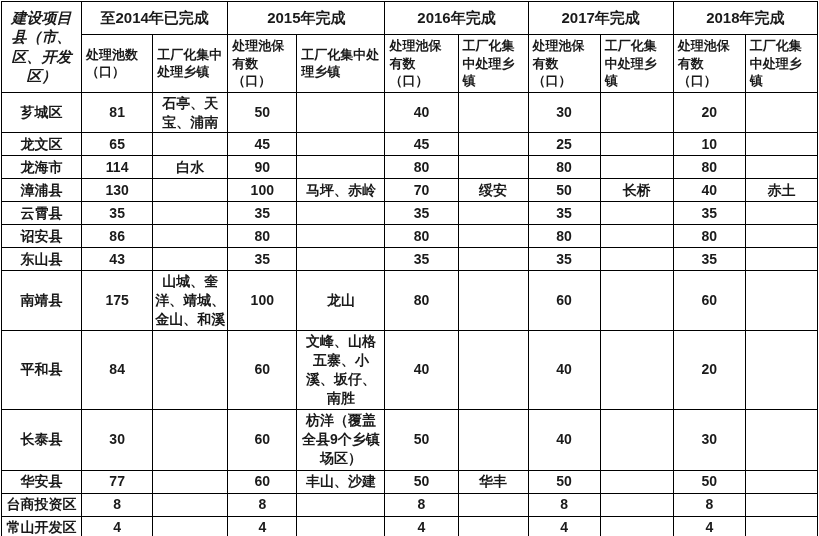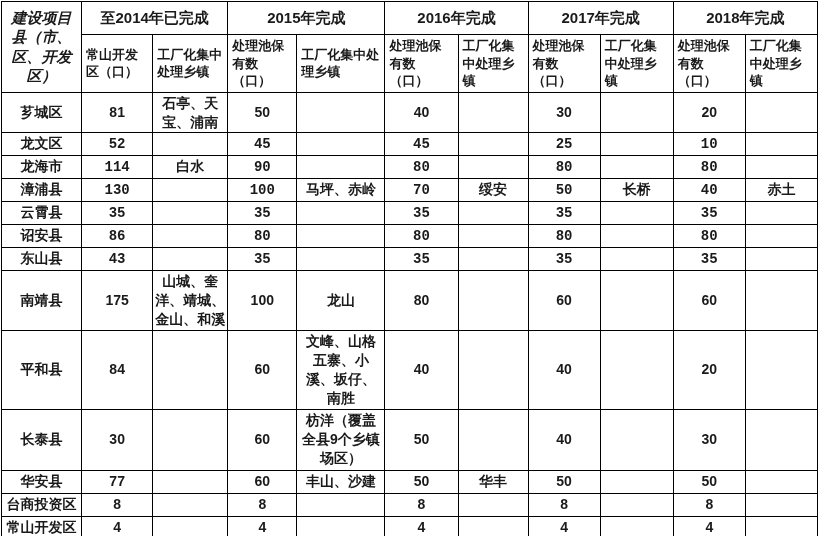--- a/index.html
+++ b/index.html
@@ -34,21 +34,21 @@
   }
   thead tr.year-row { height: 33px; }
   thead tr.sub-row  { height: 51px; }
   th.corner { font-size: 15px; line-height: 1.3; padding: 2px 3px; font-style: italic; }
   th.year   { font-size: 15px; }
   th.sub    { font-size: 13px; text-align: left; padding: 2px 4px; }
   td.county { font-size: 14px; }
   td.count  { font-size: 14px; }
   td.towns  { font-size: 14px; }
   tbody tr:nth-child(1)                      { height: 33px; }
-  tbody tr:nth-child(n+2):nth-child(-n+7)    { height: 23px; font-family: Liberation Mono, monospace; }
+  tbody tr:nth-child(n+2):nth-child(-n+7)    { height: 23px; }
   tbody tr:nth-child(8)                      { height: 56px; }
   tbody tr:nth-child(9)                      { height: 78px; }
   tbody tr:nth-child(10)                     { height: 61px; }
   tbody tr:nth-child(n+11)                   { height: 23px; }
 </style>
 </head>
 <body>
 
 <table class="data-table">
   <colgroup>
@@ -67,21 +67,21 @@
   <thead>
     <tr class="year-row">
       <th class="corner" rowspan="2">建设项目县（市、区、开发区）</th>
     <th colspan="2" class="year">至2014年已完成</th>
         <th colspan="2" class="year">2015年完成</th>
         <th colspan="2" class="year">2016年完成</th>
         <th colspan="2" class="year">2017年完成</th>
         <th colspan="2" class="year">2018年完成</th>
       </tr>
     <tr class="sub-row">
-        <th class="sub">常山开发区（口）</th>
+        <th class="sub">处理池数（口）</th>
         <th class="sub">工厂化集中处理乡镇</th>
         <th class="sub">处理池保有数（口）</th>
         <th class="sub">工厂化集中处理乡镇</th>
         <th class="sub">处理池保有数（口）</th>
         <th class="sub">工厂化集中处理乡镇</th>
         <th class="sub">处理池保有数（口）</th>
         <th class="sub">工厂化集中处理乡镇</th>
         <th class="sub">处理池保有数（口）</th>
         <th class="sub">工厂化集中处理乡镇</th>
       </tr>
@@ -95,21 +95,21 @@
         <td class="towns"></td>
         <td class="count">40</td>
         <td class="towns"></td>
         <td class="count">30</td>
         <td class="towns"></td>
         <td class="count">20</td>
         <td class="towns"></td>
       </tr>
       <tr>
         <td class="county">龙文区</td>
-        <td class="count">52</td>
+        <td class="count">65</td>
         <td class="towns"></td>
         <td class="count">45</td>
         <td class="towns"></td>
         <td class="count">45</td>
         <td class="towns"></td>
         <td class="count">25</td>
         <td class="towns"></td>
         <td class="count">10</td>
         <td class="towns"></td>
       </tr>

